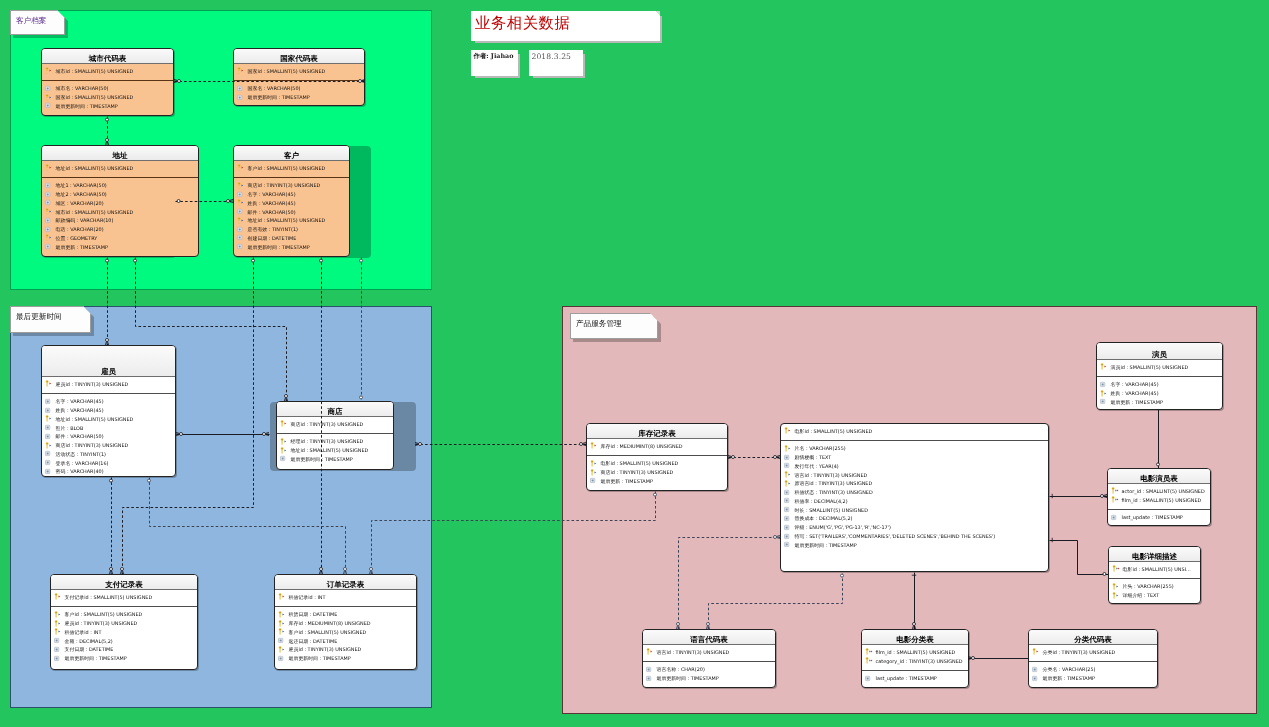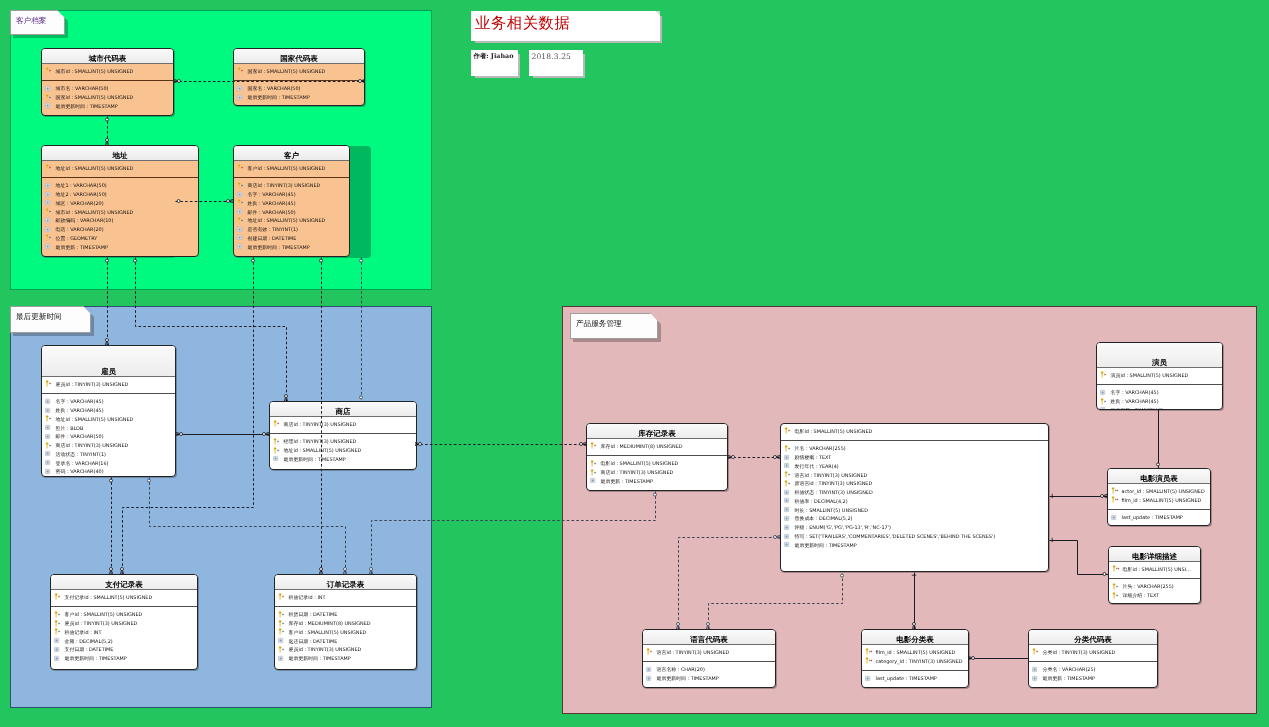--- a/index.html
+++ b/index.html
@@ -393,21 +393,21 @@
         <div class="row" style="height:8.78px">
           <svg class="ico" width="9.6" height="8.8" viewBox="2 0.5 20 15">
             <rect x="3.0" y="3.6" width="9" height="9" rx="1.3" fill="#eef2f7" stroke="#a2adba" stroke-width="1.25"></rect>
             <rect x="5.4" y="6.0" width="4.2" height="4.2" rx=".5" fill="#7d93ab"></rect>
           </svg>
           <span class="rtext">最后更新时间 : TIMESTAMP</span>
         </div>
       </div>
     </div>
 <div class="tblshadow" style="left:270.4px;top:402.4px;width:146px;height:69px"></div>
-    <div class="tbl" style="left:269px;top:401px;width:148px;height:69px">
+    <div class="tbl" style="left:276px;top:401px;width:118px;height:69px">
       <div class="thead" style="height:15px">
         <div class="ttitle">商店</div>
       </div>
       <div class="pksec" style="height:14.38px">
         <div class="row" style="height:8.78px; margin-top:2.5px;">
           <svg class="ico" width="9.6" height="8.8" viewBox="2 0.5 20 15">
             <path d="M6.4 1.3a2.9 2.9 0 0 1 2.9 2.9a2.9 2.9 0 0 1-1.7 2.65L7.6 14.4L5.2 14.4L5.2 6.85A2.9 2.9 0 0 1 3.5 4.2A2.9 2.9 0 0 1 6.4 1.3Z" fill="#e7bd33"></path>
             <path d="M5.2 9.4L8.4 9.4L8.4 10.5L5.2 10.5ZM5.2 11.7L8 11.7L8 12.8L5.2 12.8Z" fill="#f5e09a"></path>
             <circle cx="6.4" cy="4.2" r="1.05" fill="#a8821a"></circle>
             <path d="M11.3 6L15 8.1L11.3 10.2Z" fill="#d3391b"></path>
@@ -724,21 +724,21 @@
           <svg class="ico" width="9.6" height="8.8" viewBox="2 0.5 20 15">
             <rect x="3.0" y="3.6" width="9" height="9" rx="1.3" fill="#eef2f7" stroke="#a2adba" stroke-width="1.25"></rect>
             <rect x="5.4" y="6.0" width="4.2" height="4.2" rx=".5" fill="#7d93ab"></rect>
           </svg>
           <span class="rtext">最后更新时间 : TIMESTAMP</span>
         </div>
       </div>
     </div>
 <div class="tblshadow" style="left:1097.4px;top:343.4px;width:127px;height:68px"></div>
     <div class="tbl" style="left:1096px;top:342px;width:127px;height:68px">
-      <div class="thead" style="height:25px">
+      <div class="thead" style="height:17px">
         <div class="ttitle">演员</div>
       </div>
       <div class="pksec" style="height:14.38px">
         <div class="row" style="height:8.78px; margin-top:2.5px;">
           <svg class="ico" width="9.6" height="8.8" viewBox="2 0.5 20 15">
             <path d="M6.4 1.3a2.9 2.9 0 0 1 2.9 2.9a2.9 2.9 0 0 1-1.7 2.65L7.6 14.4L5.2 14.4L5.2 6.85A2.9 2.9 0 0 1 3.5 4.2A2.9 2.9 0 0 1 6.4 1.3Z" fill="#e7bd33"></path>
             <path d="M5.2 9.4L8.4 9.4L8.4 10.5L5.2 10.5ZM5.2 11.7L8 11.7L8 12.8L5.2 12.8Z" fill="#f5e09a"></path>
             <circle cx="6.4" cy="4.2" r="1.05" fill="#a8821a"></circle>
             <path d="M11.3 6L15 8.1L11.3 10.2Z" fill="#d3391b"></path>
           </svg>

